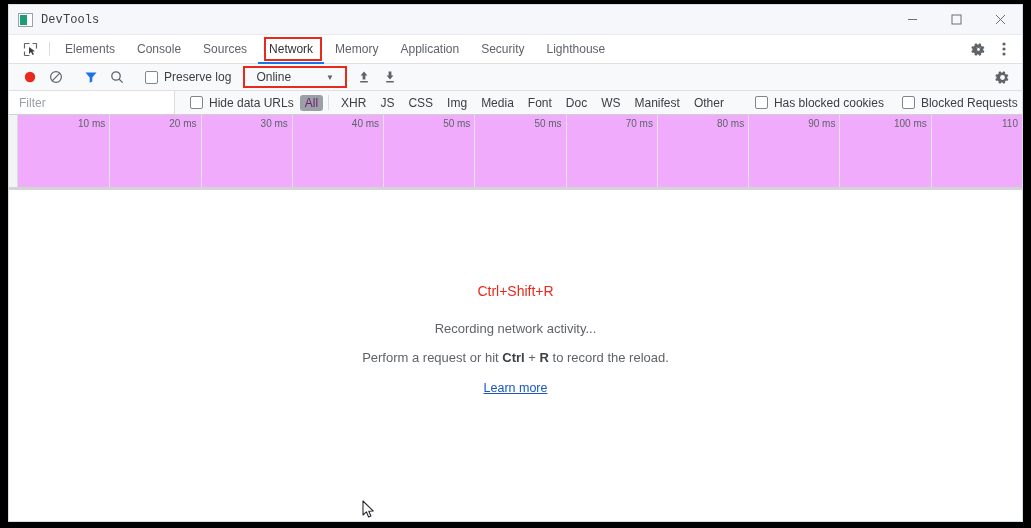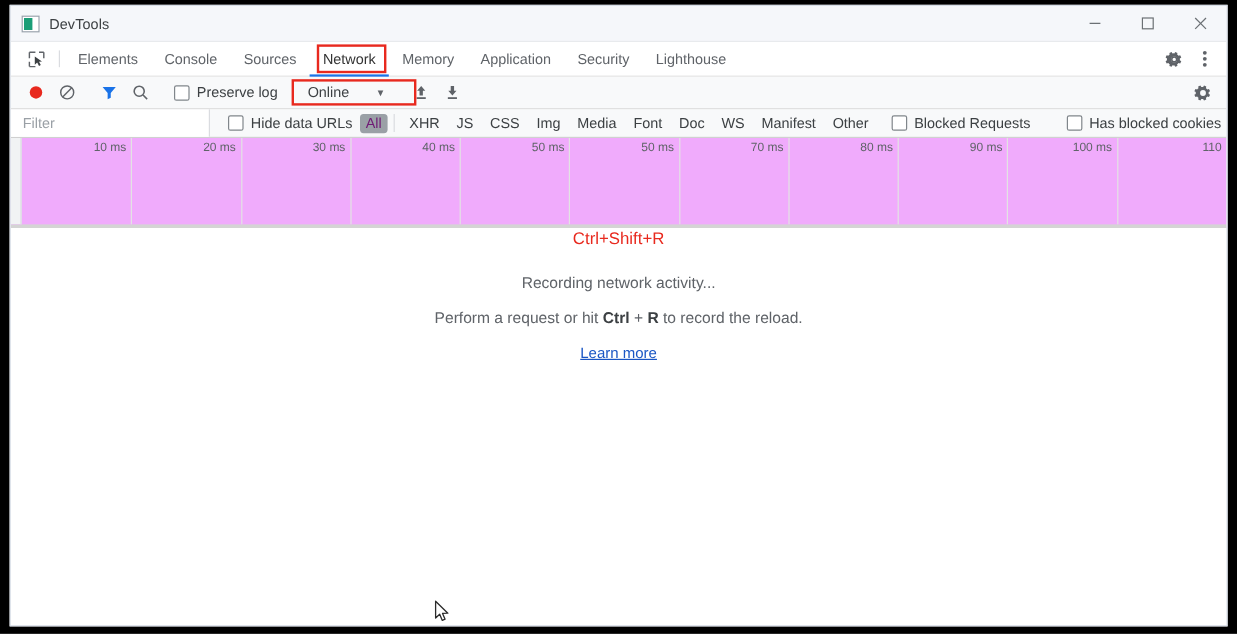--- a/index.html
+++ b/index.html
@@ -33,20 +33,21 @@
     align-items: center;
     flex: 0 0 auto;
     border-bottom: 1px solid #e8eaed;
   }
   .title-left {
     display: flex;
     align-items: center;
     padding-left: 9px;
     gap: 8px;
     flex: 1 1 auto;
+    font-family: Liberation Mono, monospace;
   }
   .app-icon {
     width: 15px; height: 14px;
     background: #ffffff;
     border: 1px solid #9aa3ad;
     position: relative;
   }
   .app-icon::before {
     content: "";
     position: absolute;
@@ -175,21 +176,21 @@
   .dc-annot {
     position: absolute;
     left: 234px; top: 2px;
     width: 104px; height: 22px;
     border: 2px solid #e8291e;
     pointer-events: none;
     z-index: 5;
   }
   .throttle {
     display: flex; align-items: center;
-    gap: 22px;
+    gap: 35px;
     font-size: 12px;
     color: #3c4043;
     padding: 0 8px 0 10px;
     height: 22px;
   }
   .caret { font-size: 8px; color: #5f6368; }
   .toolbar-right { margin-left: auto; padding-right: 7px; display: flex; }
 
   
   .filterbar {
@@ -270,20 +271,21 @@
   .content {
     flex: 1 1 auto;
     position: relative;
     background: #ffffff;
     display: flex;
     flex-direction: column;
     align-items: center;
     overflow: hidden;
   }
   .empty {
+    margin-top: 93px;
     text-align: center;
     width: 100%;
   }
   .shortcut {
     font-size: 14px;
     color: #e8291e;
     margin-bottom: 22px;
   }
   .recording {
     font-size: 13px;
@@ -468,27 +470,27 @@
       <span class="ftype">CSS</span>
       <span class="ftype">Img</span>
       <span class="ftype">Media</span>
       <span class="ftype">Font</span>
       <span class="ftype">Doc</span>
       <span class="ftype">WS</span>
       <span class="ftype">Manifest</span>
       <span class="ftype">Other</span>
     </div>
 
+    <div class="check-wrap" style="margin-left:18px;">
+      <span class="cb"></span>
+      <span>Has blocked cookies</span>
+    </div>
     <div class="check-wrap" style="margin-left:6px;">
       <span class="cb"></span>
       <span>Blocked Requests</span>
-    </div>
-    <div class="check-wrap" style="margin-left:18px;">
-      <span class="cb"></span>
-      <span>Has blocked cookies</span>
     </div>
   </div>
 
   <div class="overview">
     <div class="tl-left-bar"></div>
     <div id="timeline-marks">
         <div class="tl-label" style="left: 100.273px;">10 ms</div>
         <div class="tl-div" style="left: 100.273px;"></div>
         <div class="tl-label" style="left: 191.545px;">20 ms</div>
         <div class="tl-div" style="left: 191.545px;"></div>

